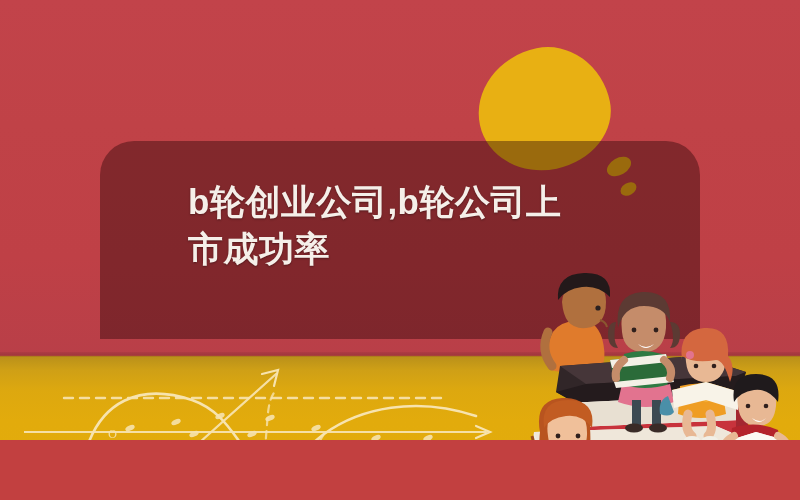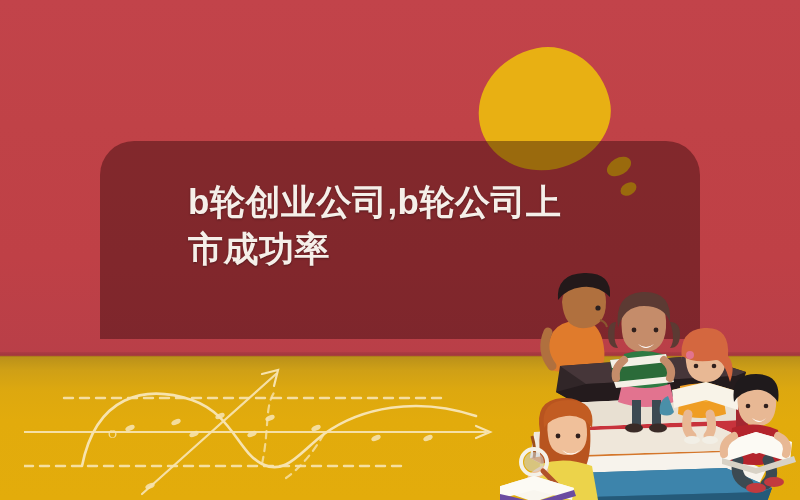--- a/index.html
+++ b/index.html
@@ -3,21 +3,21 @@
 <meta charset="utf-8">
 <style>
   * { margin:0; padding:0; box-sizing:border-box; }
   html,body { width:800px; height:500px; overflow:hidden; }
   body {
     font-family:"Liberation Sans","DejaVu Sans",sans-serif;
     background:#c24040;
   }
   .banner {
     position:relative;
-    width:800px; height:500px;
+    width:800px; height:440px;
     overflow:hidden;
   }
   
   .bg-red {
     position:absolute; left:0; top:0; width:800px; height:356px;
     background:linear-gradient(180deg,#c2434a 0%,#c04247 35%,#bf4046 72%,#b93f48 100%);
   }
   .bg-yellow {
     position:absolute; left:0; top:356px; width:800px; height:144px;
     background:linear-gradient(180deg,#b9901a 0%,#cfa016 10%,#dda80f 24%,#e2ab0c 45%,#e3ac0b 100%);

